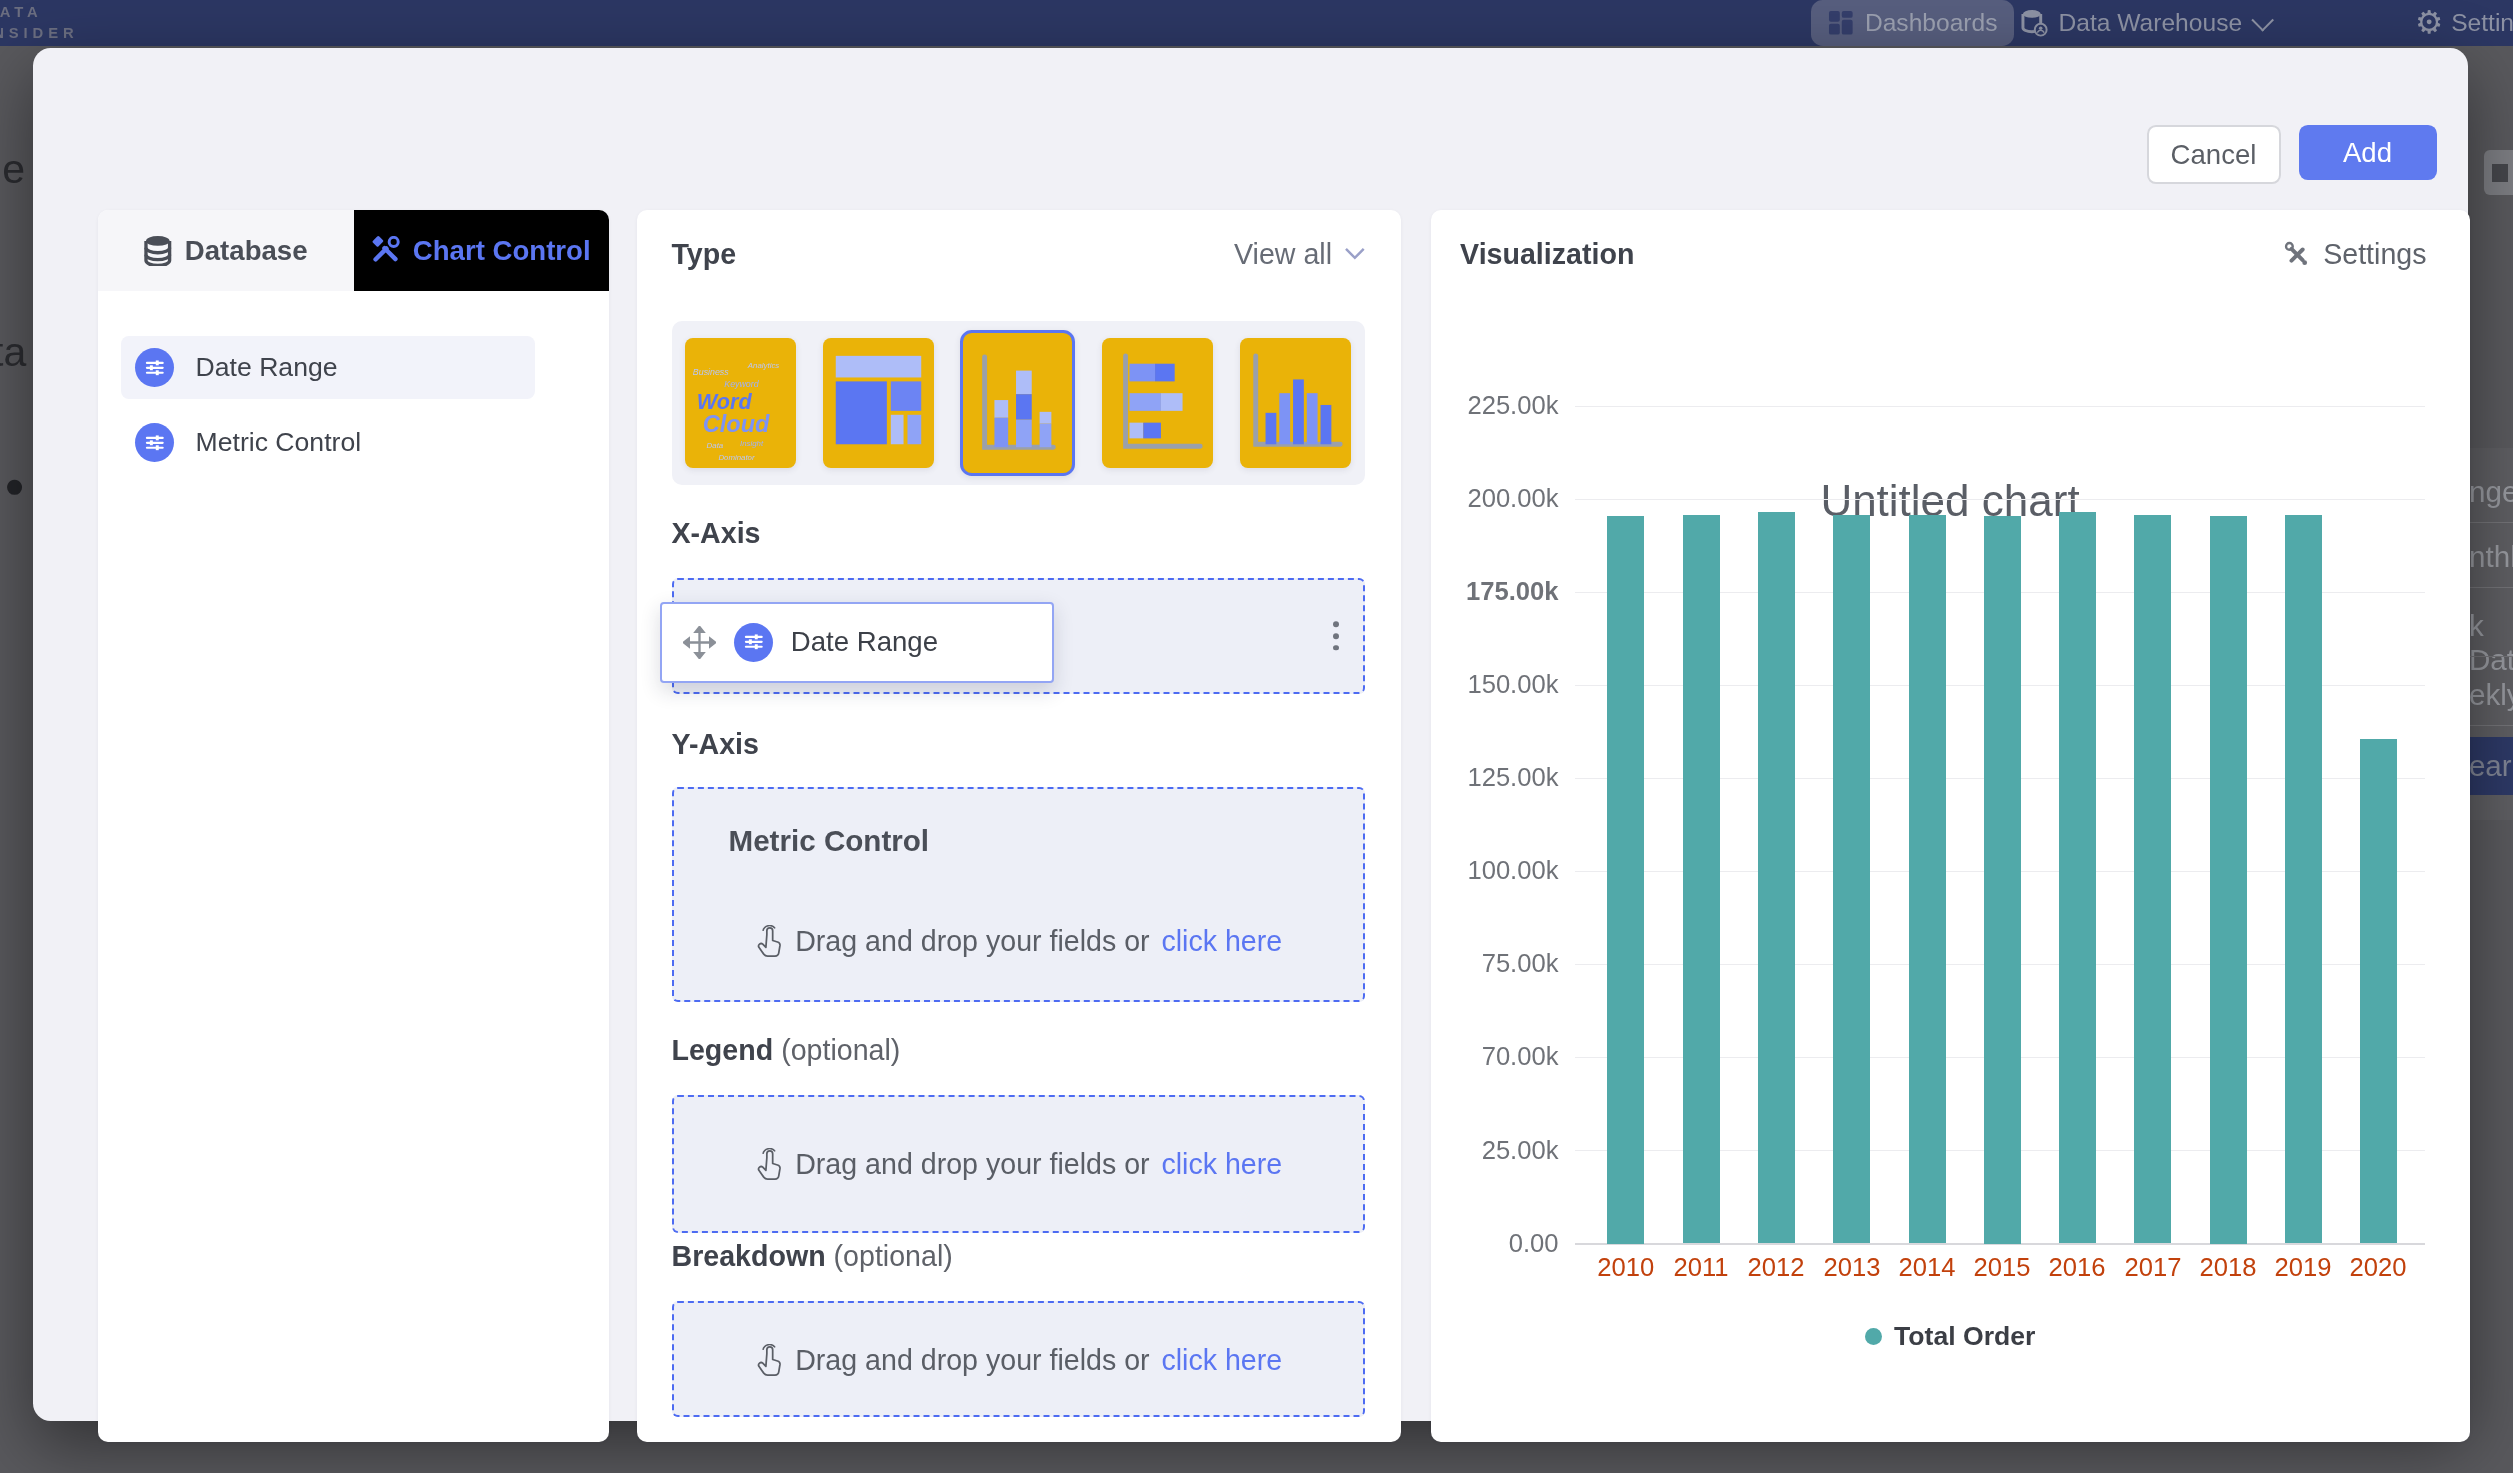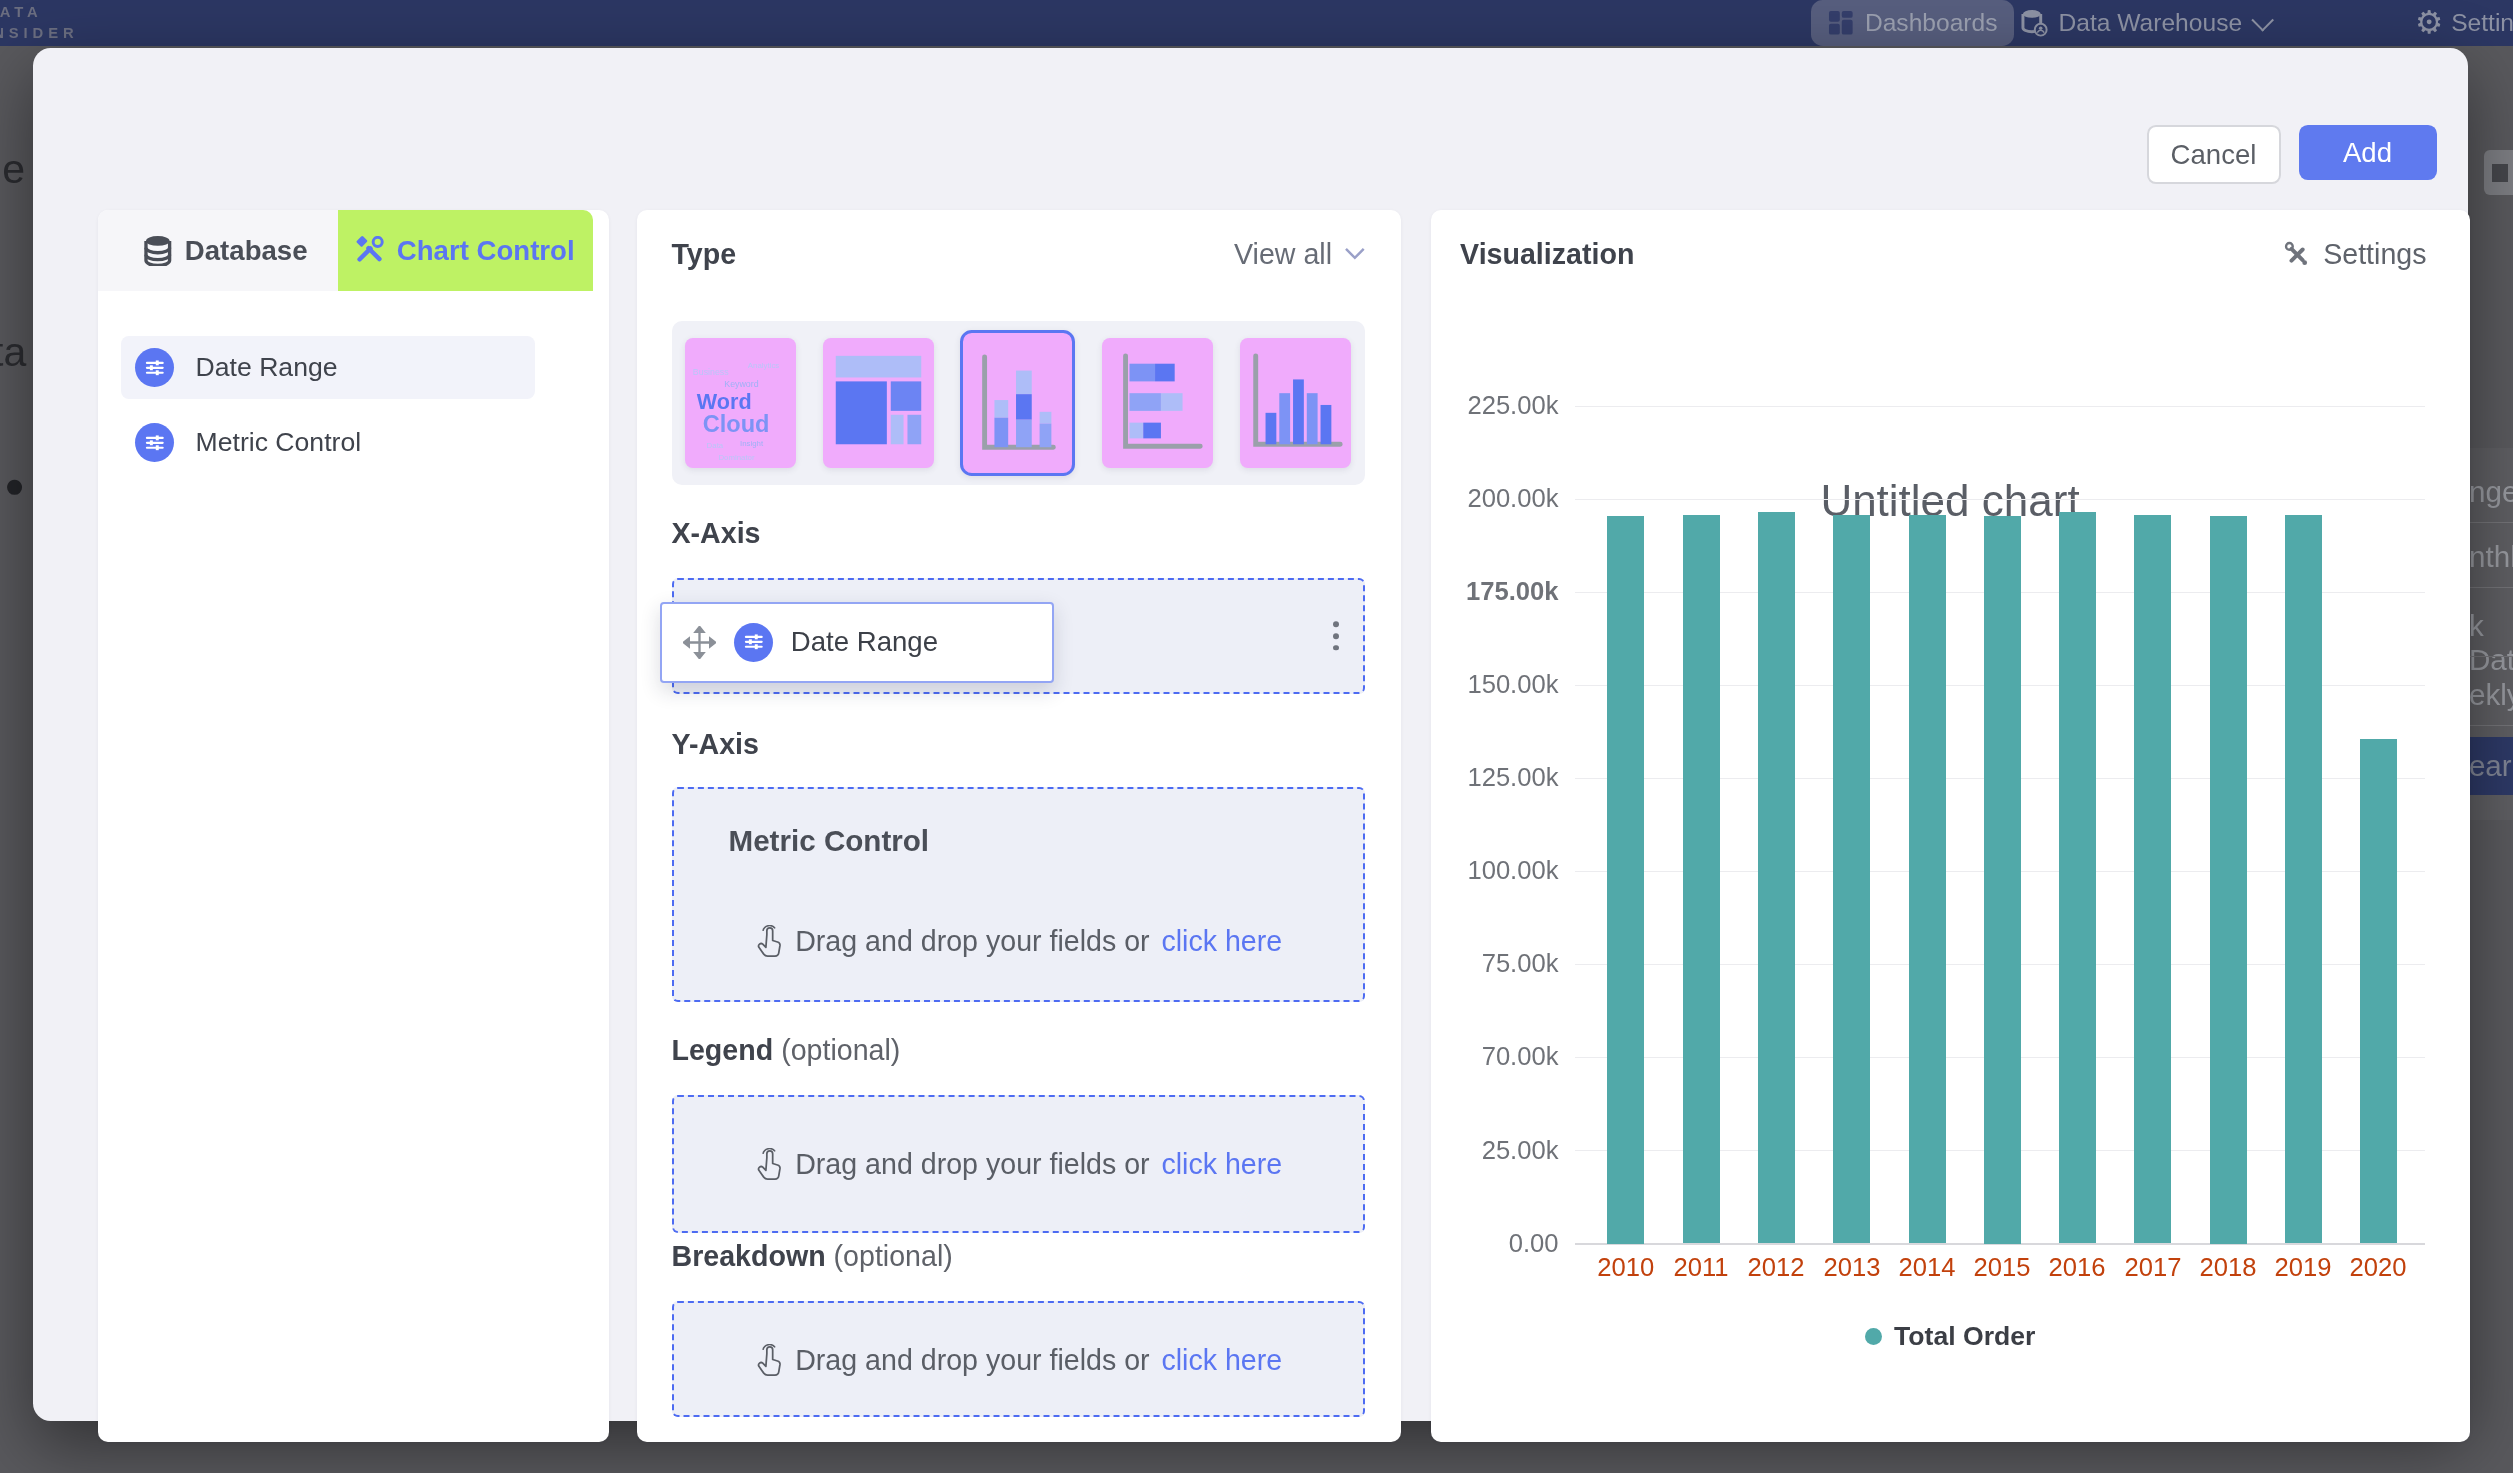--- a/index.html
+++ b/index.html
@@ -45,39 +45,39 @@
     border:2px solid #d6d7dc;color:#5b5f66;}
   .btn-add{left:2266px;top:77px;width:138px;height:55px;background:#5f7aef;color:#fff;}
 
   .card{background:#fff;border-radius:9.9px;box-shadow:0 1px 3.9px rgba(40,40,60,.06);}
 
   
   .left-card{left:65px;top:162px;width:511px;height:1232px;}
   .tab{position:absolute;top:0;height:81px;display:flex;align-items:center;
     justify-content:center;gap:11.8px;font-size:27.6px;font-weight:bold;}
   .tab-db{left:0;width:256px;background:#f6f6f9;border-radius:9.9px 0 0 0;color:#4a4e57;}
-  .tab-cc{left:240px;width:255px;background:#bef264;border-radius:0 9.9px 0 0;color:#5b76f2;}
+  .tab-cc{left:256px;width:255px;background:#000000;border-radius:0 9.9px 0 0;color:#5b76f2;}
   .field-row{position:absolute;left:23.6px;width:414px;height:63px;border-radius:7.9px;
     display:flex;align-items:center;gap:21.7px;padding-left:13.8px;box-sizing:border-box;
     font-size:26.6px;color:#3f434c;}
   .field-row.sel{background:#f2f3fa;}
   .badge{width:39px;height:39px;border-radius:50%;background:#5b76f2;flex:0 0 auto;
     display:flex;align-items:center;justify-content:center;}
 
   
   .mid-card{left:604px;top:162px;width:764px;height:1232px;}
   .sec-h{position:absolute;left:35px;font-size:28.6px;font-weight:bold;color:#3f434c;}
   .sec-opt{font-weight:normal;color:#5f6269;}
   .viewall{position:absolute;right:35px;top:27.6px;display:flex;align-items:center;
     gap:11.8px;font-size:28.6px;color:#676c76;cursor:pointer;}
   .type-strip{position:absolute;left:35px;top:111px;width:693px;height:164px;
     background:#f0f1f7;border-radius:9.9px;display:flex;align-items:center;
     justify-content:space-between;padding:0 13.8px;box-sizing:border-box;}
-  .thumb{width:111px;height:130px;background:#f0abfc;border-radius:7.9px;
-    box-shadow:0 2px 5.9px rgba(50,50,80,.10);cursor:pointer;overflow:hidden;}
+  .thumb{width:111px;height:130px;background:#eab308;border-radius:7.9px;
+    box-shadow:0 2px 5.9px rgba(50,50,80,.10);cursor:pointer;overflow:hidden;font-style:italic;}
   .thumb.sel{width:115px;height:146px;border:3px solid #5b76f2;border-radius:11.8px;
     box-sizing:border-box;}
   .dropzone{position:absolute;left:35px;width:693px;border:2px dashed #4d6bf2;
     border-radius:5.9px;background:#edeff7;box-sizing:border-box;}
   .dz-center{position:absolute;left:0;right:0;display:flex;align-items:center;
     justify-content:center;gap:11.8px;font-size:28.6px;color:#5a5e66;}
   .dz-link{color:#5b76f2;cursor:pointer;}
   .dz-title{position:absolute;left:55px;font-size:29.6px;font-weight:bold;color:#4a4e57;}
   .ghost{position:absolute;left:118px;top:23.6px;font-size:29.6px;font-weight:bold;
     color:rgba(63,67,76,.13);}

